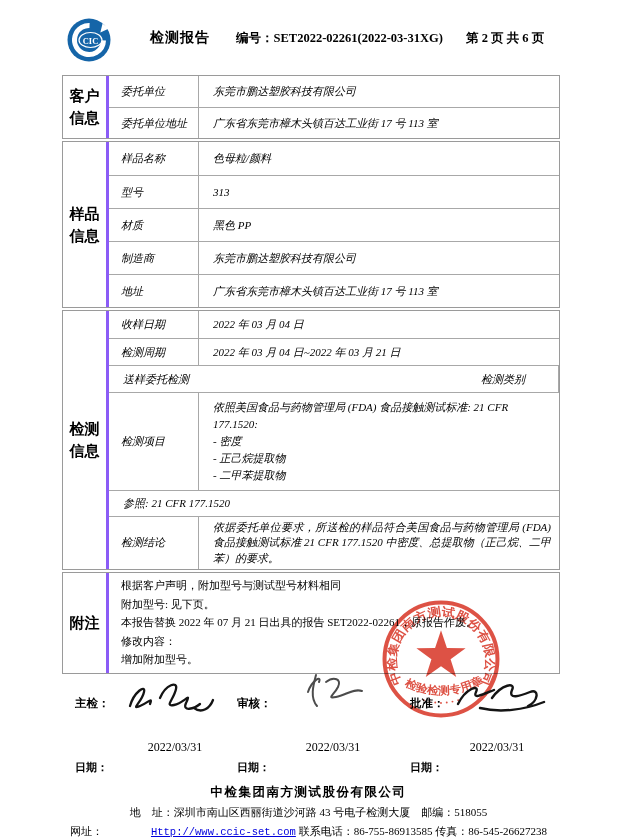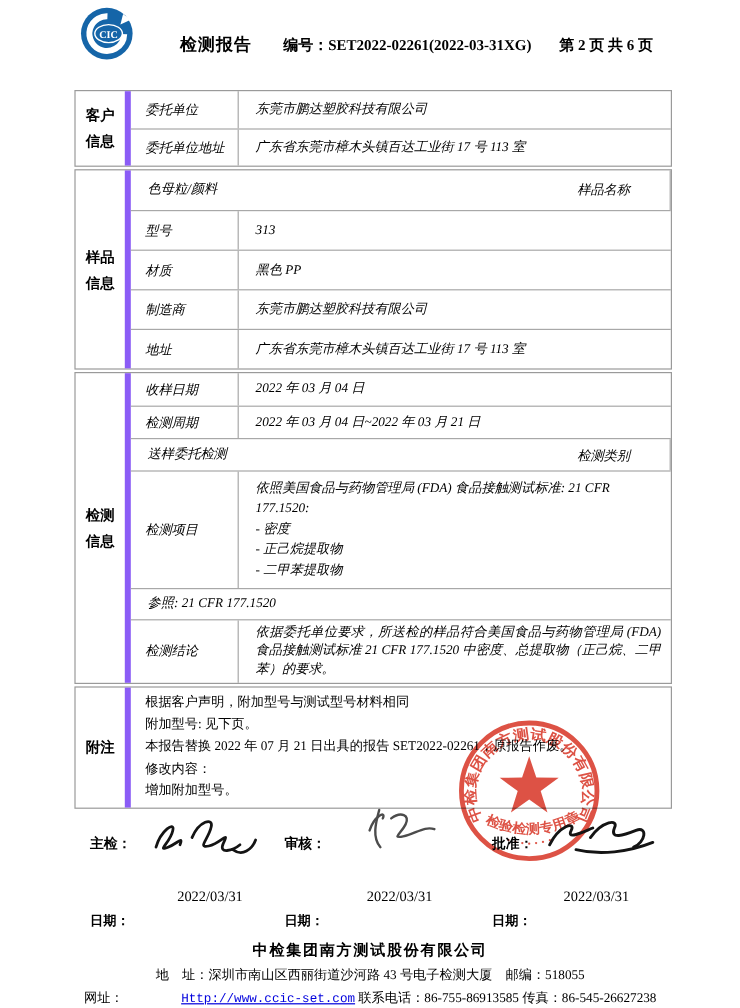--- a/index.html
+++ b/index.html
@@ -6,31 +6,31 @@
   html,body { width:617px; height:840px; }
   body {
     position:relative;
     width:617px; height:840px;
     background:#ffffff;
     font-family:"Liberation Serif","DejaVu Serif",serif;
     color:#000;
     overflow:hidden;
   }
   
-  .hdr-logo { position:absolute; left:62px; top:4px; width:54px; height:48px; }
+  .hdr-logo { position:absolute; left:62px; top:16px; width:54px; height:48px; }
   .hdr-title { position:absolute; left:150px; top:29px; font-size:14px; font-weight:bold; letter-spacing:1px; }
   .hdr-no { position:absolute; left:236px; top:30px; font-size:12.5px; font-weight:bold; }
   .hdr-page { position:absolute; left:466px; top:30px; font-size:12.5px; font-weight:bold; }
   
   .tables { position:absolute; left:62px; top:75px; width:498px; }
   .section { display:flex; border:1.5px solid #9a9a9a; margin-bottom:2px; background:#fff; }
   .sec-label {
-    width:46px; flex:0 0 46px; border-right:5px solid #8b5cf6;
+    width:46px; flex:0 0 46px; border-right:3px solid #8b5cf6;
     display:flex; align-items:center; justify-content:center;
-    font-size:12px; font-weight:bold; text-align:center;
+    font-size:15px; font-weight:bold; text-align:center;
     white-space:pre-line; line-height:22px;
   }
   .sec-rows { flex:1; display:flex; flex-direction:column;font-style:italic; }
   .trow { display:flex; }
   .trow + .trow { border-top:1px solid #a8a8a8; }
   .cell { display:flex; align-items:center; font-size:11px; }
   .cell.field { width:90px; flex:0 0 90px; border-right:1px solid #a8a8a8; padding-left:12px; }
   .cell.value { flex:1; padding:4px 8px 4px 14px; white-space:pre-line; line-height:16.5px; }
   .h32 { min-height:31px; }
   .h33 { min-height:33px; }
@@ -86,22 +86,22 @@
         <div class="cell value">广东省东莞市樟木头镇百达工业街 17 号 113 室</div>
       </div>
     </div>
   </div>
 
   <div class="section">
     <div class="sec-label">样品
 信息</div>
     <div class="sec-rows">
       <div class="trow h33">
+        <div class="cell field">样品名称</div>
         <div class="cell value">色母粒/颜料</div>
-        <div class="cell field">样品名称</div>
       </div>
       <div class="trow h33">
         <div class="cell field">型号</div>
         <div class="cell value">313</div>
       </div>
       <div class="trow h33">
         <div class="cell field">材质</div>
         <div class="cell value">黑色 PP</div>
       </div>
       <div class="trow h33">

